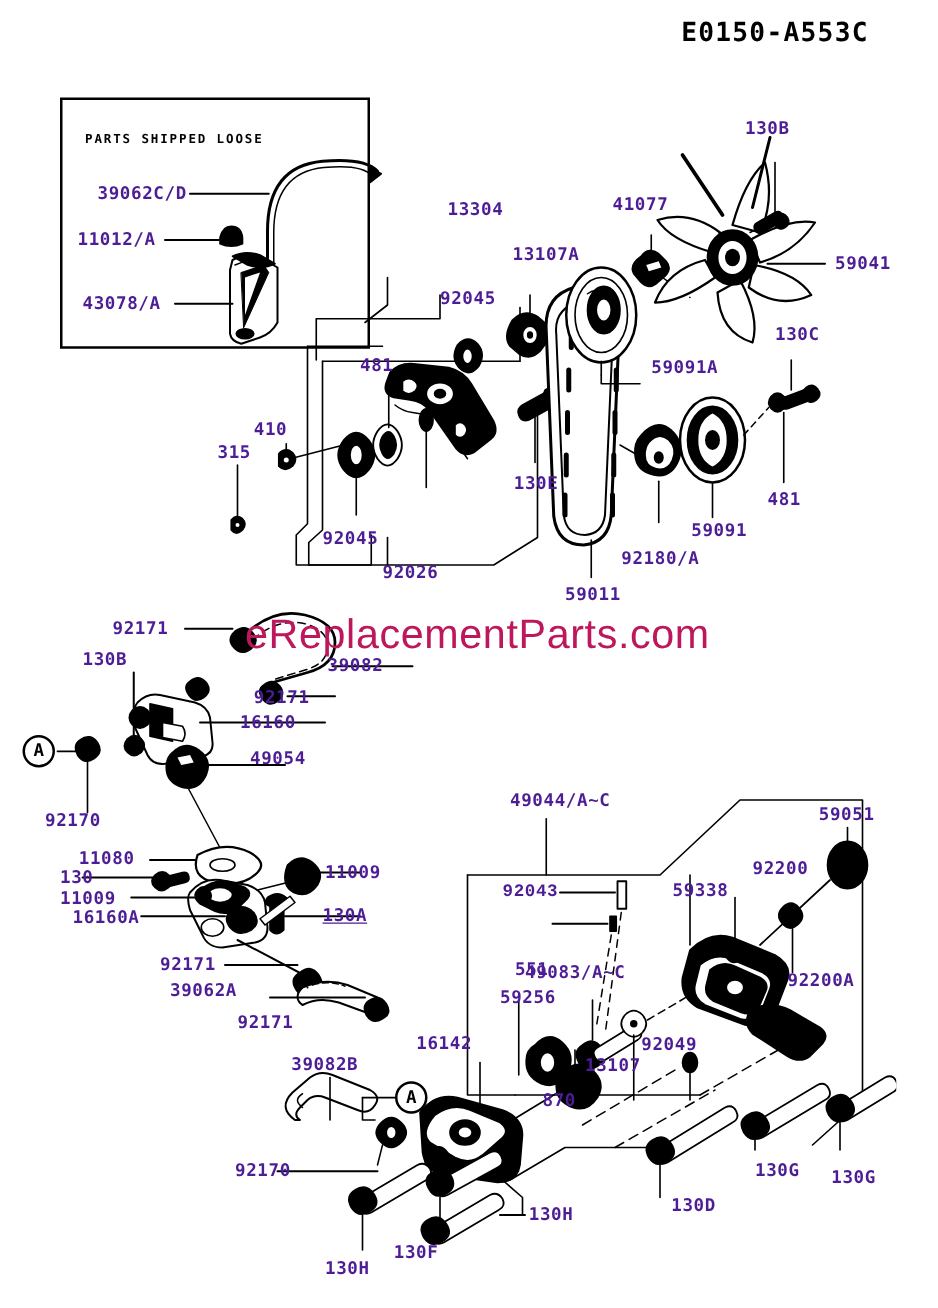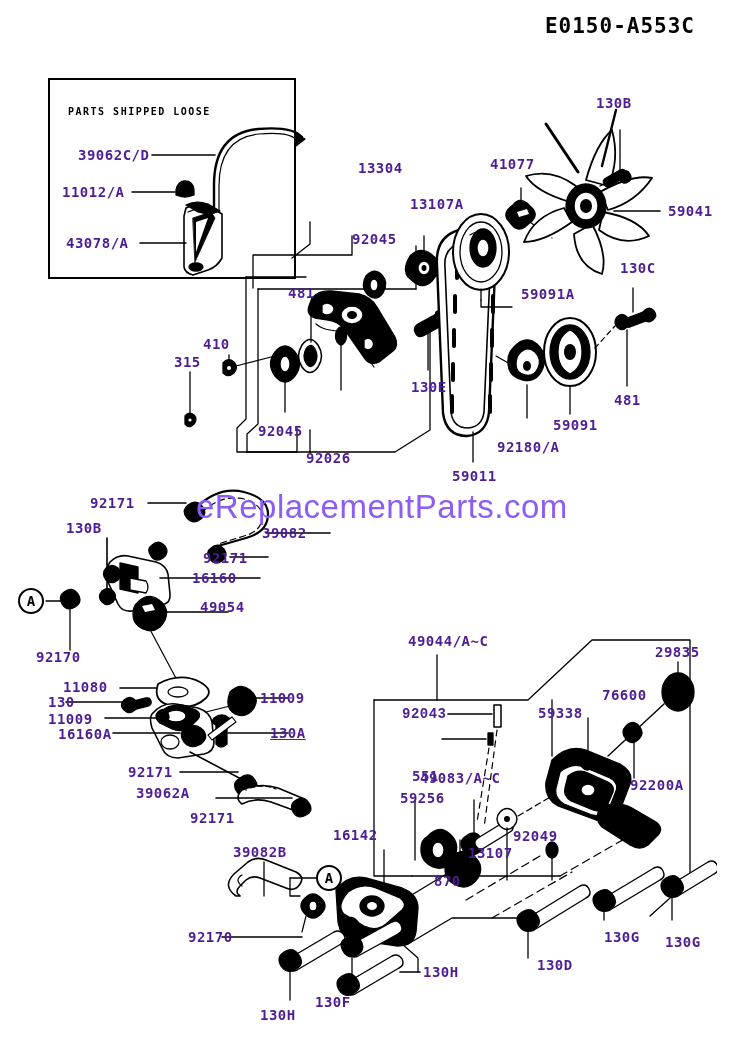--- a/index.html
+++ b/index.html
@@ -34,21 +34,21 @@
     font-size: 21px;
     letter-spacing: 1px;
     color: #000000;
   }
   #watermark {
     position: absolute;
     left: 196px;
     top: 488px;
     font-family: "Liberation Sans", sans-serif;
     font-size: 33px;
-    color: #8b5cf6;
+    color: #be185d;
     letter-spacing: 0.5px;
     white-space: nowrap;
     pointer-events: none;
     user-select: none;
   }
   .loose-box {
     position: absolute;
     left: 48px;
     top: 78px;
     width: 244px;
@@ -453,33 +453,33 @@
   <div class="lbl" style="left:203px; top:551px;">92171</div>
   <div class="lbl" style="left:192px; top:571px;">16160</div>
   <div class="lbl" style="left:200px; top:600px;">49054</div>
   <div class="lbl" style="left:36px;  top:650px;">92170</div>
 
   <div class="lbl" style="left:63px;  top:680px;">11080</div>
   <div class="lbl" style="left:48px;  top:695px;text-align:right;">130</div>
   <div class="lbl" style="left:48px;  top:712px;">11009</div>
   <div class="lbl" style="left:58px;  top:727px;">16160A</div>
   <div class="lbl" style="left:260px; top:691px;">11009</div>
-  <div class="lbl" style="left:270px; top:726px;text-decoration:underline;">130A</div>
+  <div class="lbl" style="left:258px; top:726px;text-decoration:underline;">130A</div>
   <div class="lbl" style="left:128px; top:765px;">92171</div>
   <div class="lbl" style="left:136px; top:786px;">39062A</div>
   <div class="lbl" style="left:190px; top:811px;">92171</div>
 
   <div class="lbl" style="left:408px; top:634px;">49044/A~C</div>
   <div class="lbl" style="left:402px; top:707px;font-family:Liberation Mono, monospace;">92043</div>
   <div class="lbl" style="left:412px; top:769px;">551</div>
   <div class="lbl" style="left:420px; top:771px;text-align:right;">49083/A~C</div>
   <div class="lbl" style="left:400px; top:791px;">59256</div>
   <div class="lbl" style="left:538px; top:706px;">59338</div>
-  <div class="lbl" style="left:602px; top:688px;">76600</div>
-  <div class="lbl" style="left:655px; top:645px;">29835</div>
+  <div class="lbl" style="left:602px; top:688px;">92200</div>
+  <div class="lbl" style="left:655px; top:645px;">59051</div>
   <div class="lbl" style="left:630px; top:778px;">92200A</div>
 
   <div class="lbl" style="left:233px; top:845px;">39082B</div>
   <div class="lbl" style="left:333px; top:828px;">16142</div>
   <div class="lbl" style="left:434px; top:874px;">870</div>
   <div class="lbl" style="left:188px; top:930px;">92170</div>
   <div class="lbl" style="left:260px; top:1008px;">130H</div>
   <div class="lbl" style="left:315px; top:995px;">130F</div>
   <div class="lbl" style="left:423px; top:965px;">130H</div>
 

